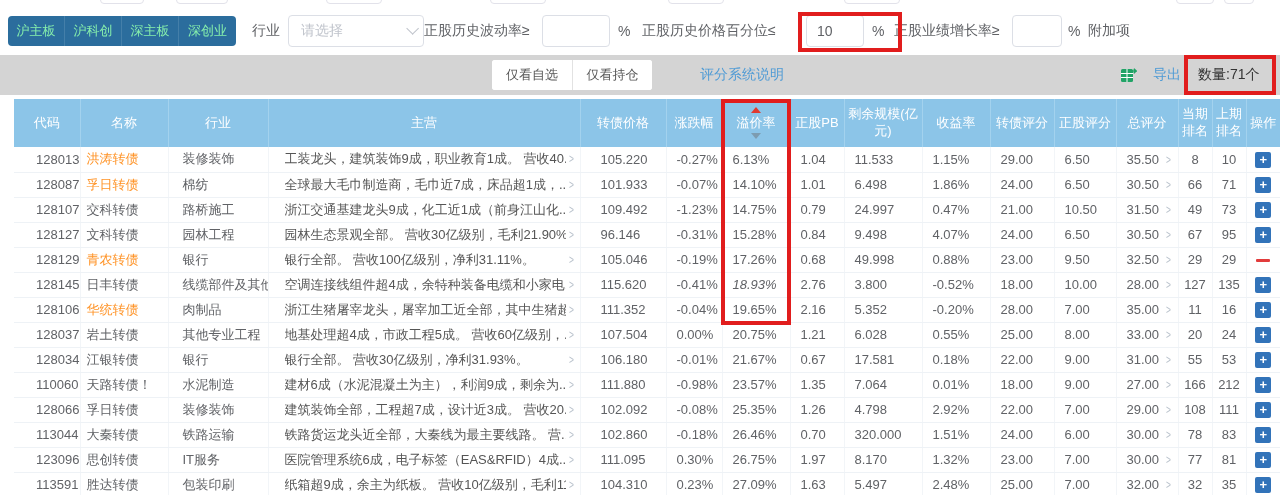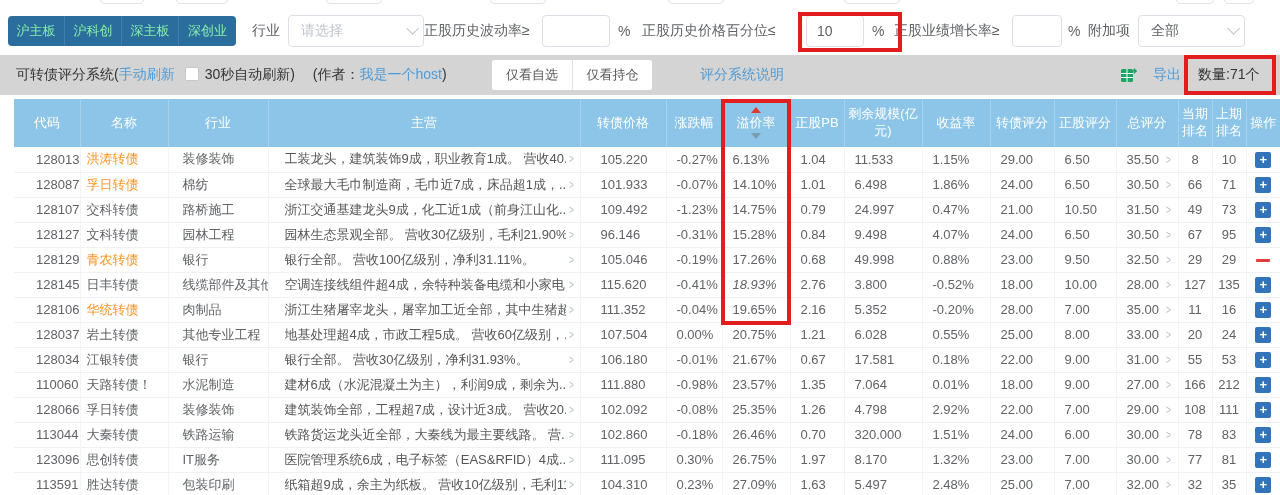--- a/index.html
+++ b/index.html
@@ -122,31 +122,23 @@
 
   <span class="f-abs f-label" style="left:642px;">正股历史价格百分位≤</span>
   <div class="f-abs" style="left:806px;width:58px;"><input class="inp" value="10" style=""></div>
   <span class="f-abs pct" style="left:872px;">%</span>
 
   <span class="f-abs f-label" style="left:894px;">正股业绩增长率≥</span>
   <div class="f-abs" style="left:1012px;width:50px;"><input class="inp" value="" style=""></div>
   <span class="f-abs pct" style="left:1068px;">%</span>
 
   <span class="f-abs f-label" style="left:1088px;">附加项</span>
-  <div class="f-abs sel" style="left:1138px;width:107px;">
-    <span class="sel-val">全部</span>
-    <span class="chev"></span>
-  </div>
 </div>
 
 <div class="toolbar">
-  <span class="f-abs t-title" style="left:16px;">
-    <span>可转债评分系统(</span><span class="link">手动刷新</span><span class="cbx"></span><span>30秒自动刷新)</span>
-    <span style="margin-left:14px;"><span>(作者：</span><span class="link">我是一个host</span><span>)</span></span>
-  </span>
 
   <div class="f-abs btn-group" style="left:492px;font-family:Liberation Serif, serif;">
     <div class="wbtn">仅看自选</div>
     <div class="wbtn">仅看持仓</div>
   </div>
 
   <span class="f-abs link" style="left:700px;font-size:14px;text-align:right;">评分系统说明</span>
 
   <div class="f-abs export-wrap" style="left:1120px;">
     <svg class="xls-icon" viewBox="0 0 17 16">

